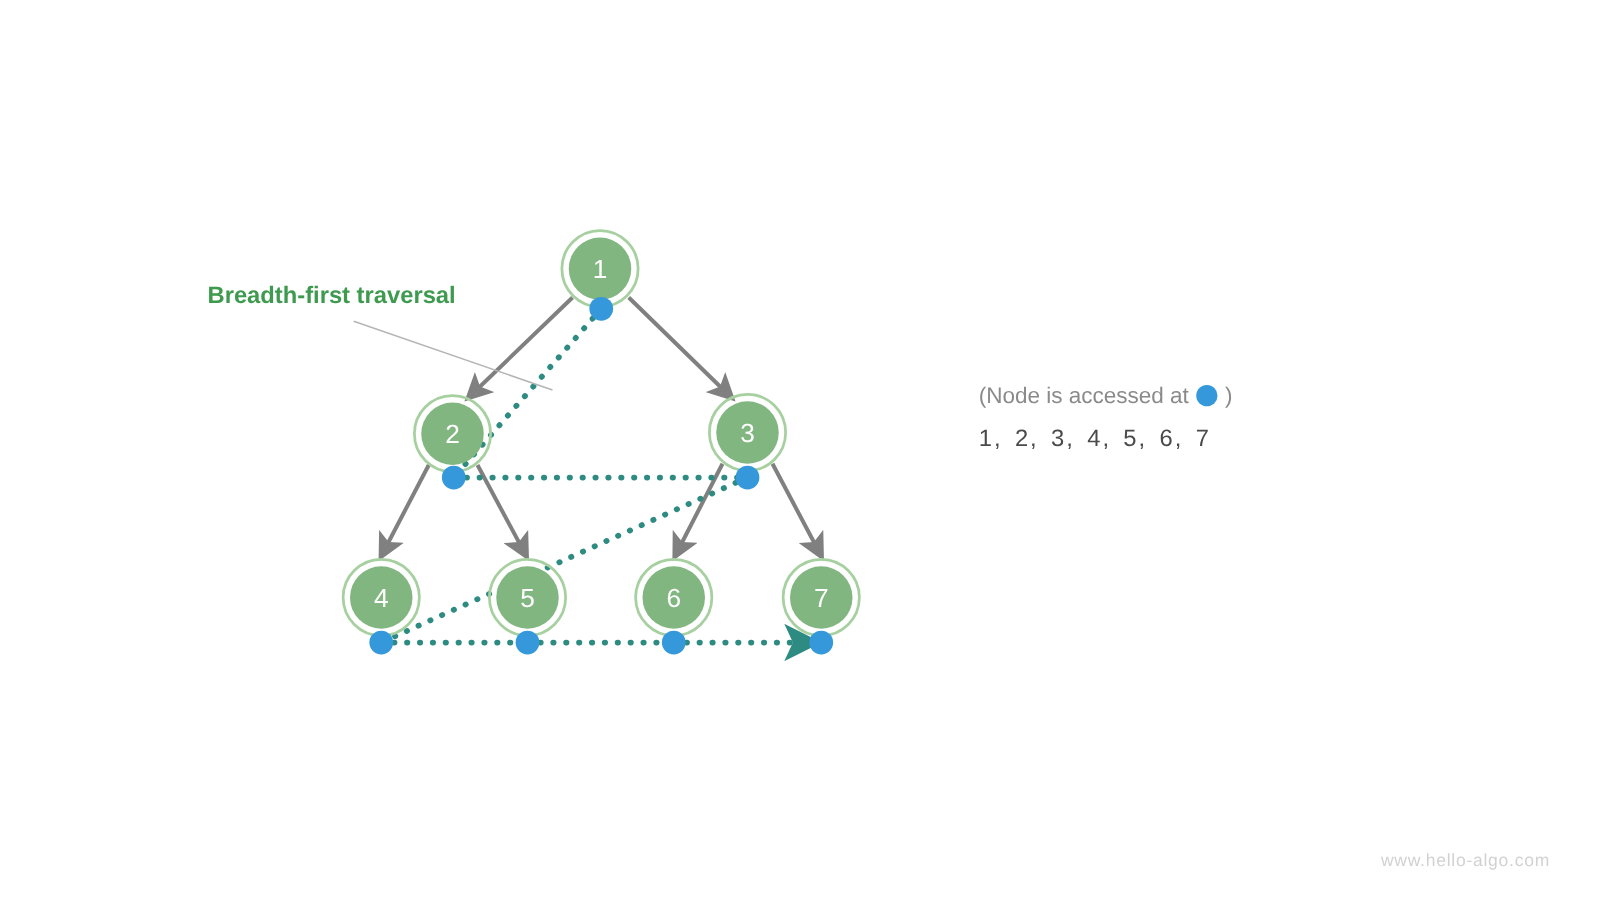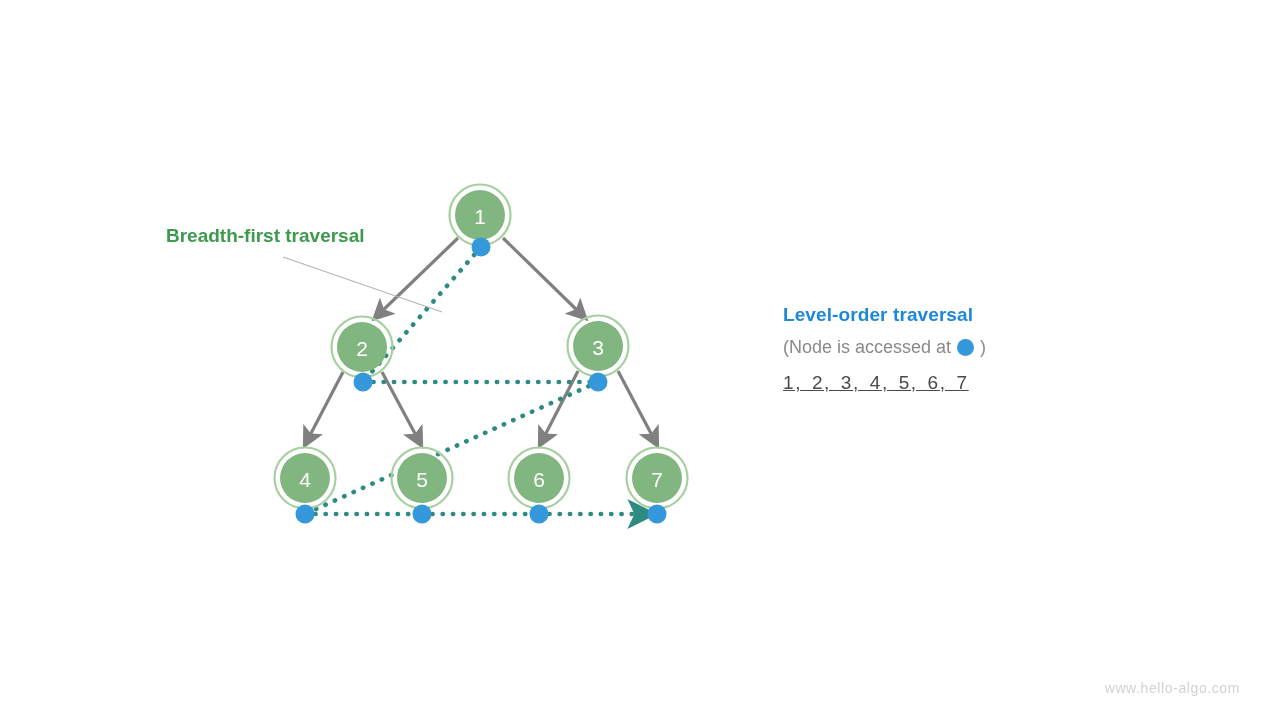--- a/index.html
+++ b/index.html
@@ -67,21 +67,20 @@
     vertical-align: -3px;
     margin: 0 6px;
   }
   .panel-seq {
     color: #4a4a4a;
     font-size: 19px;
     margin: 0;
     line-height: 28px;
     letter-spacing: 1.6px;
     word-spacing: 3px;
-    text-decoration: underline;
   }
   .watermark {
     position: absolute;
     right: 40px;
     bottom: 24px;
     color: #d2d2d2;
     font-family: Liberation Sans, sans-serif;
     font-size: 14px;
     letter-spacing: 0.6px;
   }
@@ -161,21 +160,20 @@
     <circle cx="422" cy="514" r="9.5" fill="#3498db"></circle>
     <circle cx="539" cy="514" r="9.5" fill="#3498db"></circle>
     <circle cx="657" cy="514" r="9.5" fill="#3498db"></circle>
   </g>
 
   <line x1="283" y1="257" x2="442" y2="312" stroke="#b5b5b5" stroke-width="1.2"></line>
   <text class="bfs-label" x="166" y="242">Breadth-first traversal</text>
 </svg>
 
 <div class="panel">
-  <div class="panel-title">Level-order traversal</div>
   <div class="panel-sub">
     <span>(Node is accessed at</span>
     <span class="inline-dot"></span>
     <span>)</span>
   </div>
   <div class="panel-seq">1,  2,  3,  4,  5,  6,  7</div>
 </div>
 
 <div class="watermark">www.hello-algo.com</div>
 

